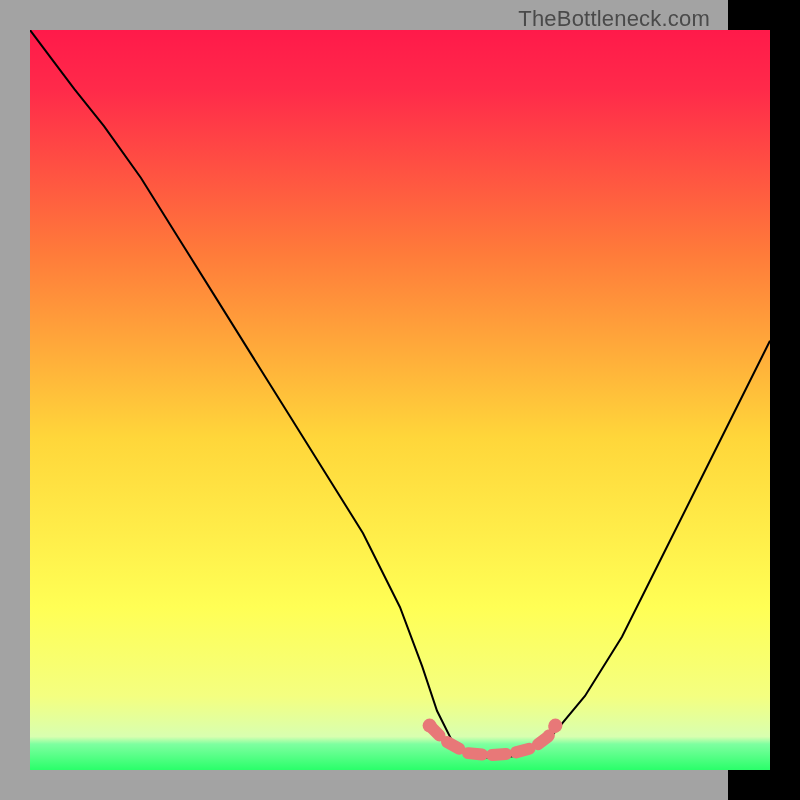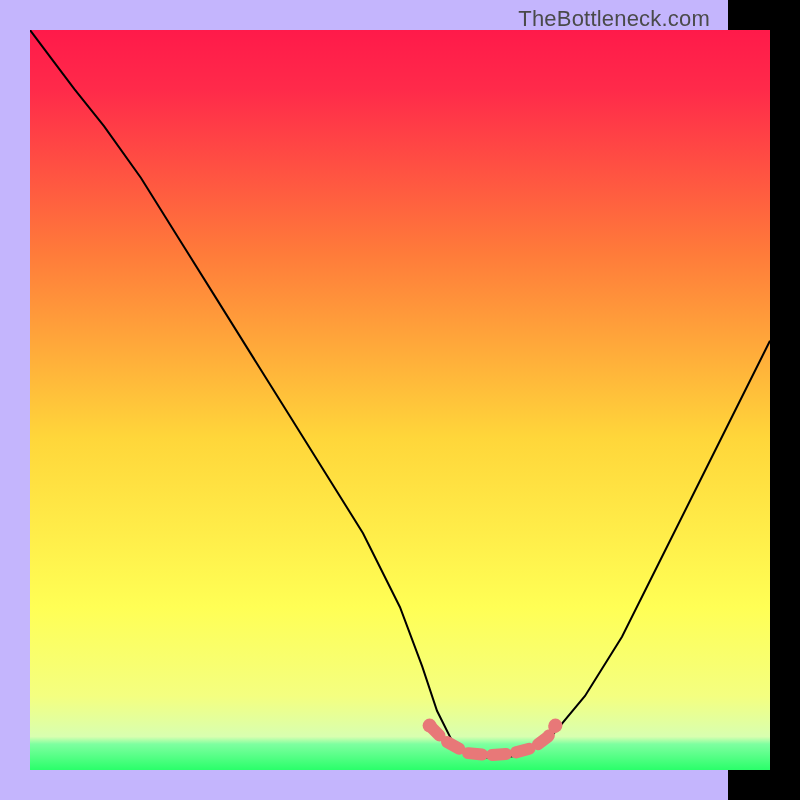--- a/index.html
+++ b/index.html
@@ -8,21 +8,21 @@
     width: 800px;
     height: 800px;
     background: #000;
     font-family: Arial, sans-serif;
     overflow: hidden;
   }
   .container {
     position: relative;
     width: 728px;
     height: 800px;
-    background: #c4b5fd;
+    background: #a3a3a3;
   }
   .watermark {
     position: absolute;
     top: 6px;
     right: 18px;
     color: #4a4a4a;
     font-size: 22px;
     font-weight: 500;
     z-index: 10;
     letter-spacing: 0.2px;

